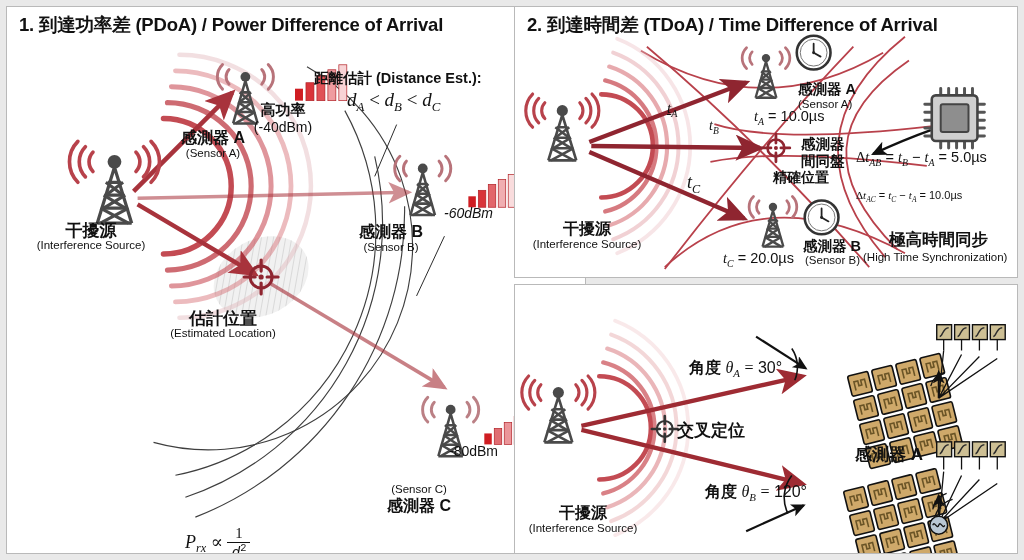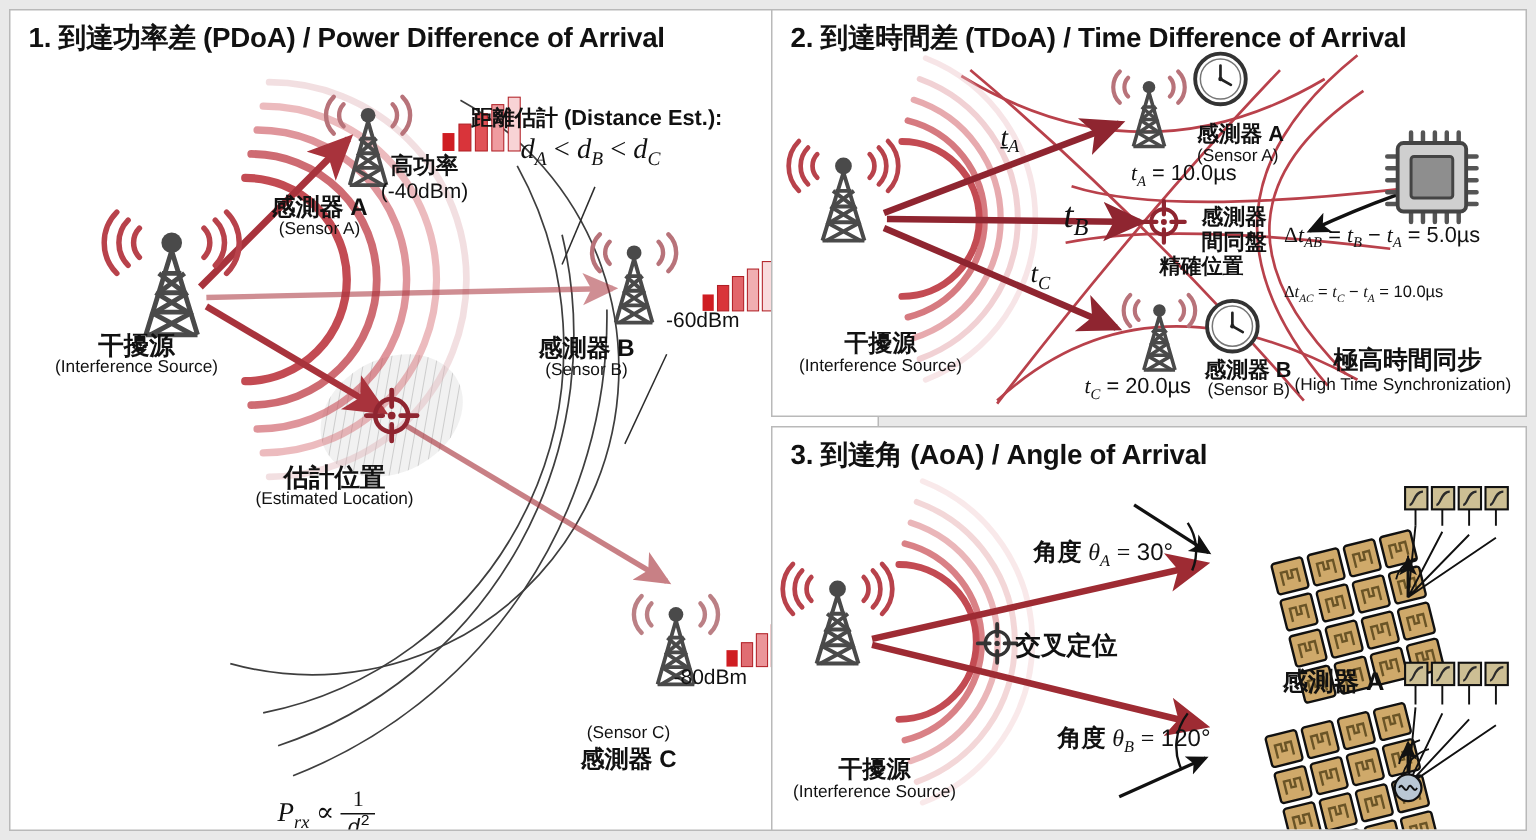--- a/index.html
+++ b/index.html
@@ -172,21 +172,21 @@
   <div class="lbl ctr sub" style="left:206px;top:140px;">(Sensor A)</div>
 
   <div class="lbl ctr cjk" style="left:384px;top:215px;font-size:16px;">感測器 B</div>
   <div class="lbl ctr sub" style="left:384px;top:234px;">(Sensor B)</div>
 
   <div class="lbl ctr cjk" style="left:412px;top:457px;font-size:16px;margin-top:32px;">感測器 C</div>
   <div class="lbl ctr sub" style="left:412px;top:476px;">(Sensor C)</div>
 
   <div class="lbl ctr cjk" style="left:276px;top:94px;font-size:15px;">高功率</div>
   <div class="lbl ctr" style="left:276px;top:112px;font-size:14px;">(-40dBm)</div>
-  <div class="lbl" style="left:437px;top:198px;font-size:14px;">-60dBm</div>
+  <div class="lbl" style="left:437px;top:198px;font-size:14px;font-style:italic;">-60dBm</div>
   <div class="lbl" style="left:442px;top:436px;font-size:14px;">-80dBm</div>
 
   <div class="lbl math" style="left:340px;top:82px;font-size:19px;">
     <span>d</span><sub>A</sub><span class="mathup"> &lt; </span><span>d</span><sub>B</sub><span class="mathup"> &lt; </span><span>d</span><sub>C</sub>
   </div>
   <div class="lbl cjk" style="left:307px;top:62px;font-size:14.5px;">距離估計 (Distance Est.):</div>
 
   <div class="lbl ctr cjk" style="left:216px;top:300px;font-size:17px;">估計位置</div>
   <div class="lbl ctr sub" style="left:216px;top:320px;">(Estimated Location)</div>
 
@@ -320,22 +320,22 @@
 
   <div class="lbl ctr cjk" style="left:72px;top:212px;font-size:16px;">干擾源</div>
   <div class="lbl ctr sub" style="left:72px;top:231px;">(Interference Source)</div>
 
   <div class="lbl cjk" style="left:283px;top:73px;font-size:14.5px;">感測器 A</div>
   <div class="lbl sub" style="left:283px;top:91px;">(Sensor A)</div>
 
   <div class="lbl cjk" style="left:288px;top:230px;font-size:14.5px;">感測器 B</div>
   <div class="lbl sub" style="left:290px;top:247px;">(Sensor B)</div>
 
-  <div class="lbl math" style="left:152px;top:74px;font-size:18px;text-decoration:underline;">t<sub>A</sub></div>
-  <div class="lbl math" style="left:194px;top:124px;font-size:24px;">t<sub>B</sub></div>
+  <div class="lbl math" style="left:152px;top:93px;font-size:15px;text-decoration:underline;">t<sub>A</sub></div>
+  <div class="lbl math" style="left:194px;top:111px;font-size:14px;">t<sub>B</sub></div>
   <div class="lbl math" style="left:172px;top:165px;font-size:18px;">t<sub>C</sub></div>
 
   <div class="lbl" style="left:239px;top:101px;font-size:14.5px;">
     <span class="math">t<sub>A</sub></span> = 10.0µs
   </div>
   <div class="lbl" style="left:208px;top:243px;font-size:14.5px;">
     <span class="math">t<sub>C</sub></span> = 20.0µs
   </div>
 
   <div class="lbl cjk" style="left:286px;top:128px;font-size:14.5px;">感測器</div>
@@ -347,21 +347,20 @@
   </div>
   <div class="lbl" style="left:341px;top:182px;font-size:11px;">
     <span class="mathup">Δ</span><span class="math">t<sub>AC</sub></span> = <span class="math">t<sub>C</sub></span> − <span class="math">t<sub>A</sub></span> = 10.0µs
   </div>
 
   <div class="lbl cjk" style="left:374px;top:222px;font-size:16.5px;">極高時間同步</div>
   <div class="lbl sub" style="left:348px;top:244px;">(High Time Synchronization)</div>
 </div>
 
 <div class="panel" id="panel-aoa">
-  <div class="ptitle">3. 到達角 (AoA) / Angle of Arrival</div>
 
   <svg class="stage" viewBox="0 0 504 270">
     <defs>
       <marker id="arrRed3" markerWidth="7" markerHeight="7" refX="5.4" refY="3" orient="auto">
         <path d="M0,0 L6.6,3 L0,6 L1.6,3 Z" fill="#9e2b33"></path>
       </marker>
       <marker id="arrBlk3" markerWidth="7" markerHeight="7" refX="5.6" refY="3" orient="auto">
         <path d="M0,0 L6.6,3 L0,6 L1.6,3 Z" fill="#111"></path>
       </marker>
     </defs>

